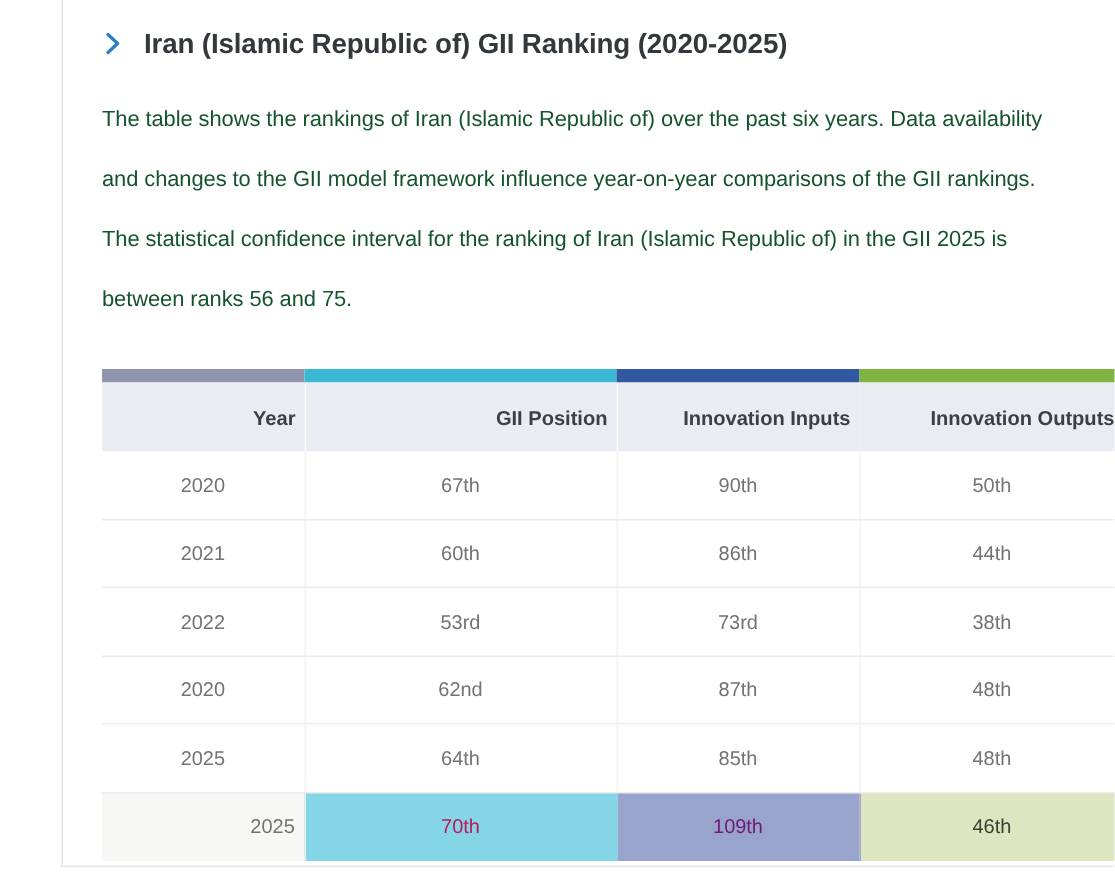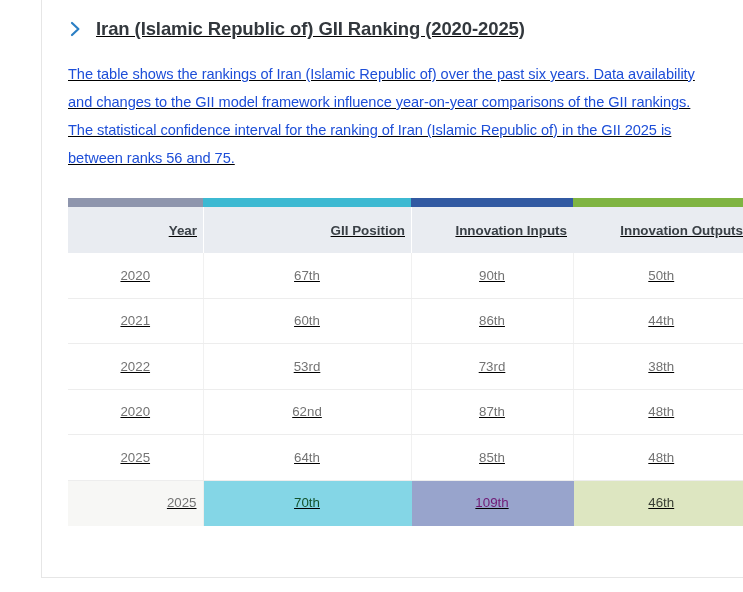--- a/index.html
+++ b/index.html
@@ -26,21 +26,20 @@
   #panel {
     position: absolute;
     left: 41px;
     top: -1px;
     right: 0;
     bottom: 14px;
     border-left: 1px solid #e6e6e6;
     border-bottom: 1px solid #e6e6e6;
     background: #ffffff;
     box-sizing: border-box;
-    text-decoration: underline;
   }
   #panel-inner {
     padding: 0 0 0 26px;
   }
 
   
   .section-head {
     display: flex;
     align-items: center;
     gap: 14px;
@@ -62,22 +61,22 @@
     color: #33383d;
     letter-spacing: -0.1px;
     white-space: nowrap;
   }
 
   
   .intro {
     margin: 20px 0 0 0;
     width: 640px;
     font-size: 14.6px;
-    line-height: 28px;
-    color: #1d4ed8;
+    line-height: 40px;
+    color: #14532d;
     letter-spacing: -0.05px;
   }
 
   
   .table-wrap {
     margin-top: 26px;
     width: 681px;
   }
   table.gii {
     border-collapse: collapse;
@@ -127,21 +126,21 @@
     font-size: 13.3px;
     background: #ffffff;
     border-bottom: 1px solid #ededed;
     border-right: 1px solid #f1f1f1;
   }
   tbody td:last-child { border-right: 0; }
   tbody tr:last-child td { border-bottom: 1px solid #ededed; }
 
   
   tbody tr.highlight td.cell-year    { background: #f7f7f5; border-right-color: #eeeeec; text-align: right; }
-  tbody tr.highlight td.cell-gii     { background: #84d6e6; border-right-color: #84d6e6; color: #14532d; }
+  tbody tr.highlight td.cell-gii     { background: #84d6e6; border-right-color: #84d6e6; color: #be185d; }
   tbody tr.highlight td.cell-inputs  { background: #98a4cc; border-right-color: #98a4cc; color: #701a75; }
   tbody tr.highlight td.cell-outputs { background: #dde6c1; color: #3a4034; }
   tbody tr.highlight td { border-bottom-color: transparent; }
 </style>
 </head>
 <body>
 
 <div id="page">
   <div id="panel">
     <div id="panel-inner">

